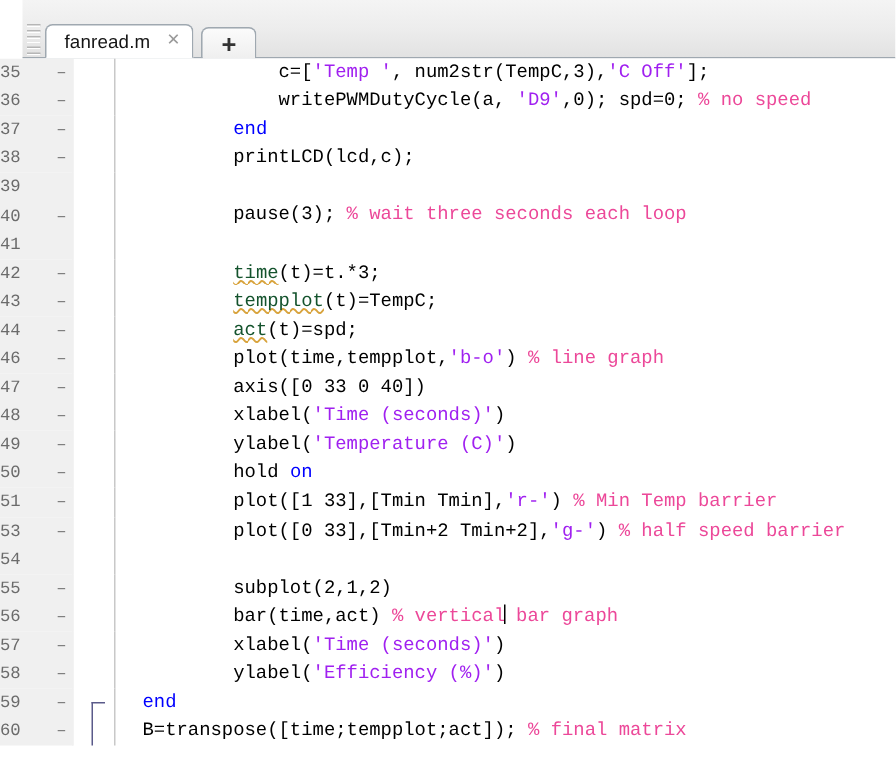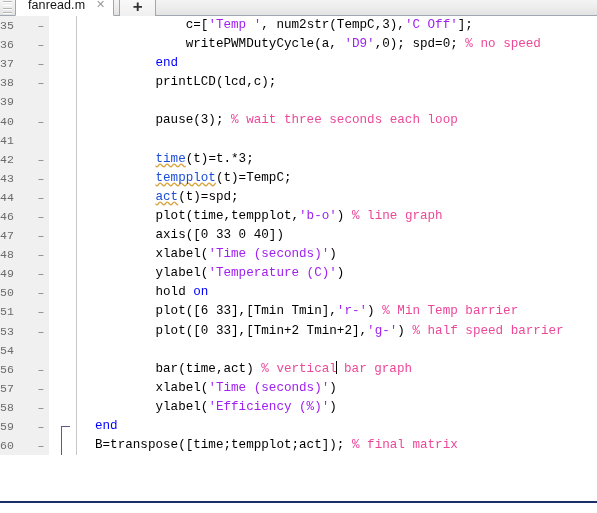--- a/index.html
+++ b/index.html
@@ -20,26 +20,27 @@
     width: 597px;
     height: 513px;
     background: #ffffff;
     box-sizing: border-box;
     overflow: hidden;
   }
 
   
   .tabbar {
     position: relative;
-    height: 16px;
+    height: 39px;
     background: linear-gradient(to bottom, #f4f4f4 0%, #ececec 55%, #e2e2e2 100%);
     border-bottom: 1px solid #9fa8b0;
     display: flex;
     align-items: flex-end;
     box-sizing: border-box;
+    margin-left: 15px;
   }
 
   .drag-grip {
     width: 11px;
     height: 21px;
     margin: 0 2px 1px 2px;
     display: flex;
     flex-direction: column;
     justify-content: center;
     gap: 2px;
@@ -187,21 +188,21 @@
   }
 
   
   .tok-plain   { color: #000000; }
   .tok-keyword { color: #0000ff; }
   .tok-string  { color: #a020f0; }
   .tok-comment { color: #ec4899; }
 
   
   .warn {
-    color: #1d4ed8;
+    color: #14532d;
     text-decoration: underline wavy #d8a33c;
     text-decoration-skip-ink: none;
     text-underline-offset: 1px;
   }
 
   
   .caret {
     display: inline-block;
     width: 0;
     border-left: 1.4px solid #000000;
@@ -326,33 +327,39 @@
           <tr class="code-row">
             <td class="gutter-num">50</td>
             <td class="gutter-dash">–</td>
             <td class="gutter-fold"></td>
             <td class="code-cell"><span class="tok-plain">        hold </span><span class="tok-keyword">on</span></td>
           </tr>
           <tr class="code-row">
             <td class="gutter-num">51</td>
             <td class="gutter-dash">–</td>
             <td class="gutter-fold"></td>
-            <td class="code-cell"><span class="tok-plain">        plot([6 33],[Tmin Tmin],</span><span class="tok-string">'r-'</span><span class="tok-plain">) </span><span class="tok-comment">% Min Temp barrier</span></td>
+            <td class="code-cell"><span class="tok-plain">        plot([1 33],[Tmin Tmin],</span><span class="tok-string">'r-'</span><span class="tok-plain">) </span><span class="tok-comment">% Min Temp barrier</span></td>
           </tr>
           <tr class="code-row">
             <td class="gutter-num">53</td>
             <td class="gutter-dash">–</td>
             <td class="gutter-fold"></td>
             <td class="code-cell"><span class="tok-plain">        plot([0 33],[Tmin+2 Tmin+2],</span><span class="tok-string">'g-'</span><span class="tok-plain">) </span><span class="tok-comment">% half speed barrier</span></td>
           </tr>
           <tr class="code-row">
             <td class="gutter-num">54</td>
             <td class="gutter-dash"></td>
             <td class="gutter-fold"></td>
             <td class="code-cell"><span class="tok-plain"></span></td>
+          </tr>
+          <tr class="code-row">
+            <td class="gutter-num">55</td>
+            <td class="gutter-dash">–</td>
+            <td class="gutter-fold"></td>
+            <td class="code-cell"><span class="tok-plain">        subplot(2,1,2)</span></td>
           </tr>
           <tr class="code-row">
             <td class="gutter-num">56</td>
             <td class="gutter-dash">–</td>
             <td class="gutter-fold"></td>
             <td class="code-cell"><span class="tok-plain">        bar(time,act) </span><span class="tok-comment">% vertical</span><span class="caret"></span><span class="tok-comment"> bar graph</span></td>
           </tr>
           <tr class="code-row">
             <td class="gutter-num">57</td>
             <td class="gutter-dash">–</td>

